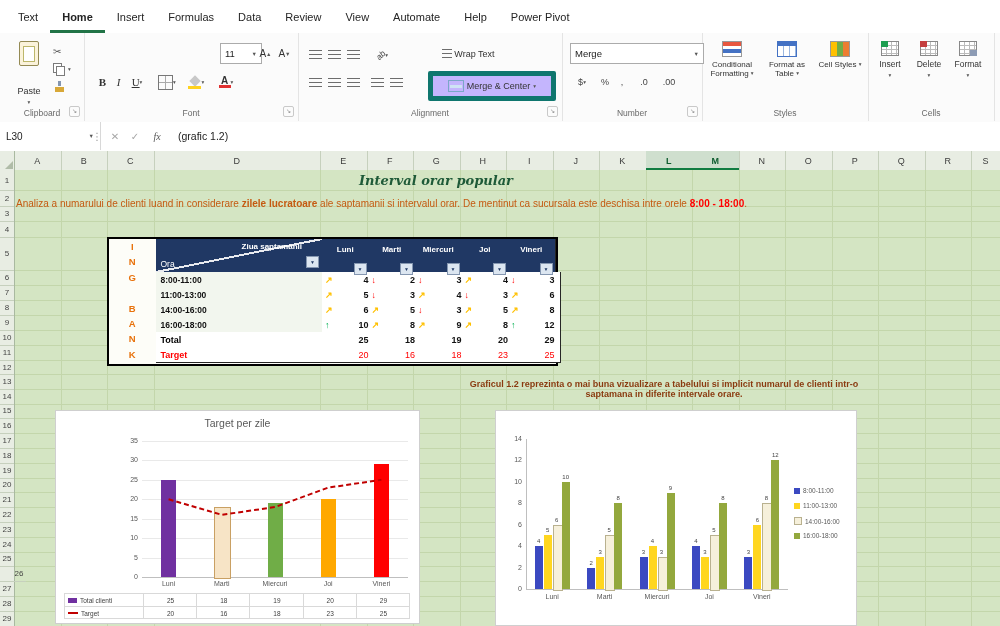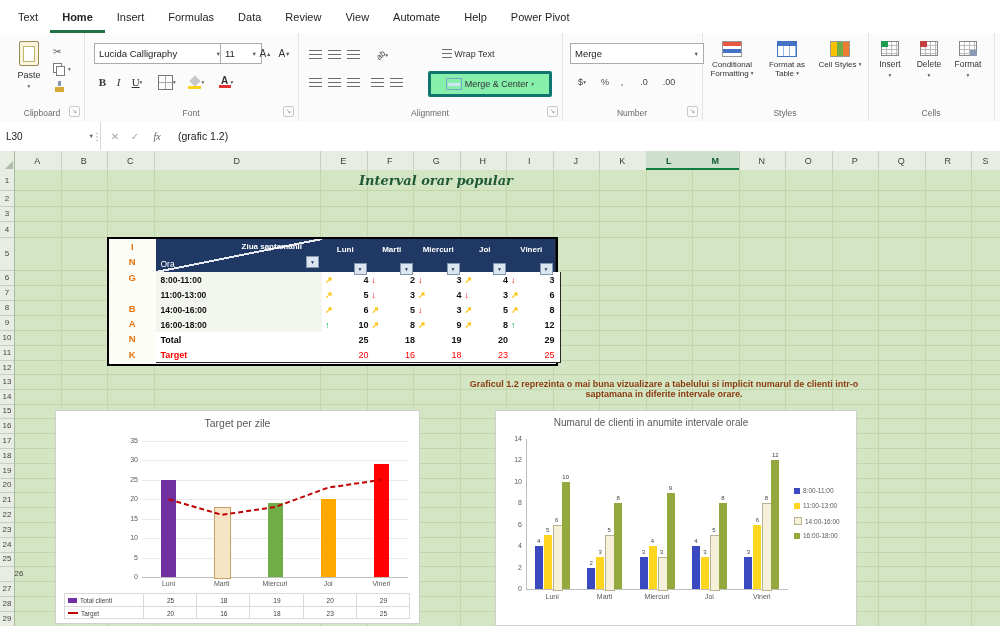--- a/index.html
+++ b/index.html
@@ -13,21 +13,21 @@
 
   
   #ribbon{position:absolute;left:0;top:33px;width:1000px;height:89px;background:#fbfbfb;border-bottom:1px solid #d0cece}
   .rgroup{position:absolute;top:0;height:88px;border-right:1px solid #e4e4e4}
   .glabel{position:absolute;bottom:3px;left:0;width:100%;text-align:center;font-size:8.5px;color:#696969;white-space:nowrap}
   .launcher{position:absolute;bottom:4px;right:4px;font-size:6px;color:#777;border:1px solid #c9c9c9;width:9px;height:9px;line-height:8px;text-align:center;border-radius:2px}
   .caret{font-size:5.5px;color:#555;vertical-align:middle}
   .combo{position:absolute;background:#fff;border:1px solid #ababab;font-size:9.5px;color:#222;display:flex;align-items:center;padding:0 4px;white-space:nowrap;overflow:hidden}
   .combo .caret{margin-left:auto}
   .sbtn{position:absolute;display:flex;align-items:center;justify-content:center;color:#333;font-size:10px;border:1px solid transparent;border-radius:2px}
-  .pastebtn{position:absolute;left:9px;top:8px;width:40px;height:66px;display:flex;flex-direction:column;align-items:center;justify-content:flex-start;gap:4px}
+  .pastebtn{position:absolute;left:9px;top:8px;width:40px;height:66px;display:flex;flex-direction:column;align-items:center;justify-content:flex-start;gap:20px}
   .clipicon{width:18px;height:23px;border:1px solid #948a54;background:#fbf3db;border-radius:2px;position:relative}
   .clippage{position:absolute;left:3px;top:4px;width:10px;height:14px;background:#fff;border:1px solid #bdb76b}
   .pastelbl{font-size:9px;color:#333;text-align:center}
   .minibtn{position:absolute;width:26px;height:16px;display:flex;align-items:center;justify-content:flex-start;gap:2px;padding-left:3px}
   .cuticon{font-size:10px;color:#555;font-family:"DejaVu Sans",sans-serif}
   .copyicon{position:relative;width:13px;height:13px;display:inline-block}
   .copyicon::before{content:"";position:absolute;left:0;top:0;width:7px;height:8px;border:1px solid #7b7b7b;background:#fff}
   .copyicon::after{content:"";position:absolute;left:3px;top:3px;width:7px;height:8px;border:1px solid #7b7b7b;background:#fff}
   .painticon{position:relative;width:13px;height:13px;display:inline-block}
   .painticon::before{content:"";position:absolute;left:5px;top:0;width:3px;height:5px;background:#8496b0}
@@ -38,21 +38,21 @@
   .bordericon{width:13px;height:13px;border:1px solid #777;background-image:linear-gradient(#aaa,#aaa),linear-gradient(#aaa,#aaa);background-size:1px 100%,100% 1px;background-position:center,center;background-repeat:no-repeat}
   .fillicon{position:relative;width:14px;height:13px}
   .fillicon::before{content:"";position:absolute;left:3px;top:1px;width:8px;height:8px;background:#c8c8c8;transform:rotate(45deg)}
   .fillicon::after{content:"";position:absolute;left:0;bottom:0;width:13px;height:3px;background:#ffd21e}
   .fcwrap{display:flex;flex-direction:column;align-items:center}
   .fcA{font-size:10px;font-weight:bold;color:#333;line-height:9px}
   .fcbar{display:block;width:12px;height:3px;background:#e03131}
   .alico{width:13px;height:10px;background:repeating-linear-gradient(to bottom,#6d6d6d 0 1.5px,transparent 1.5px 4px)}
   .orient{font-size:8.5px;color:#444;transform:rotate(-45deg);font-style:italic}
   .mergeico{width:14px;height:10px;border:1px solid #7ba7c7;background:linear-gradient(#cfe3f5,#cfe3f5) 50% 50%/12px 3px no-repeat}
-  .hl{background:#86efac;border:3px solid #0f766e}
+  .hl{background:#c4b5fd;border:5px solid #0f766e}
   .numico{font-size:9px;color:#444}
   .stybtn{position:absolute;top:8px;height:66px;display:flex;flex-direction:column;align-items:center;gap:3px;text-align:center}
   .stylbl{font-size:8px;color:#333;line-height:9px}
   .ico-cf{width:18px;height:14px;border:1px solid #999;background:linear-gradient(to bottom,#e8573f 0 25%,#fff 25% 50%,#4472c4 50% 75%,#fff 75%)}
   .ico-fat{width:18px;height:14px;border:1px solid #4472c4;background-image:linear-gradient(to bottom,#4472c4 0 30%,rgba(0,0,0,0) 30%),repeating-linear-gradient(to right,rgba(0,0,0,0) 0 5px,#9bb7e0 5px 6px);background-color:#fff}
   .ico-cs{width:18px;height:14px;border:1px solid #999;background:linear-gradient(to right,#ffc000 0 33%,#70ad47 33% 66%,#ed7d31 66%)}
   .cellbtn{position:absolute;top:8px;width:36px;height:66px;display:flex;flex-direction:column;align-items:center;gap:3px}
   .ico-grid{width:16px;height:13px;border:1px solid #888;background-image:repeating-linear-gradient(to right,rgba(0,0,0,0) 0 4px,#bbb 4px 5px),repeating-linear-gradient(to bottom,rgba(0,0,0,0) 0 3px,#bbb 3px 4px);position:relative;background-color:#fff}
   .ico-grid.ins::after{content:"";position:absolute;left:-1px;top:-1px;width:7px;height:6px;background:#1e9e50}
   .ico-grid.del::after{content:"";position:absolute;left:-1px;top:-1px;width:7px;height:6px;background:#c43e3e}
@@ -151,24 +151,20 @@
           <span class="caret">▾</span>
         </div>
       <div class="minibtn" style="left:50px;top:46px">
           <span class="painticon"></span>
         </div>
       <div class="glabel">Clipboard</div>
       <div class="launcher">↘</div>
     </div>
 
     <div class="rgroup" style="left:84px;width:214px">
-      <div class="combo" style="left:10px;top:10px;width:122px;height:19px">
-          <span>Lucida Calligraphy</span>
-          <span class="caret">▼</span>
-        </div>
       <div class="combo" style="left:136px;top:10px;width:32px;height:19px">
           <span>11</span>
           <span class="caret">▼</span>
         </div>
       <div class="sbtn" style="left:172px;top:10px;width:17px;height:19px">
           <span>A</span>
           <span class="caret">▲</span>
         </div>
       <div class="sbtn" style="left:191px;top:10px;width:17px;height:19px">
           <span>A</span>
@@ -368,20 +364,21 @@
         <div class="rownum" style="top: 337.2px; height: 14.8px;">22</div>
         <div class="rownum" style="top: 352px; height: 14.8px;">23</div>
         <div class="rownum" style="top: 366.8px; height: 14.8px;">24</div>
         <div class="rownum" style="top: 381.6px; height: 14.8px;">25</div>
         <div class="rownum" style="top: 396.4px; height: 14.8px; padding-left: 12px;">26</div>
         <div class="rownum" style="top: 411.2px; height: 14.8px;">27</div>
         <div class="rownum" style="top: 426px; height: 14.8px;">28</div>
         <div class="rownum" style="top: 440.8px; height: 14.8px;">29</div>
       </div>
     <div id="sheet-title">Interval orar popular</div>
+    <div id="descr"><span>Analiza a numarului de clienti luand in considerare </span><b>zilele lucratoare</b><span> ale saptamanii si intervalul orar. De mentinut ca sucursala este deschisa intre orele </span><span class="red">8:00 - 18:00</span><span>.</span></div>
     <div id="tbl">
         <div class="bankcol">
           <div class="bankletter bankletter0"></div>
           <div class="bankletter bankletter1"></div>
           <div class="bankletter bankletter2"></div>
           <div class="bankletter bankletter4"></div>
           <div class="bankletter bankletter5"></div>
           <div class="bankletter bankletter6"></div>
           <div class="bankletter bankletter7"></div>
           <div class="bankletter" style="position: absolute; left: 0px; width: 46.5px; top: 0px; height: 15.4px; text-align: center; color: rgb(232, 114, 12); font-weight: bold; font-size: 9.5px; line-height: 15.4px;">I</div>
@@ -501,21 +498,20 @@
             <span>Target</span>
           </div>
           <div class="dtcell" style="left: 78px; top: 12px; width: 53.2px; height: 12px; border-top: 1px solid rgb(217, 217, 217);">20</div>
           <div class="dtcell" style="left: 131.2px; top: 12px; width: 53.2px; height: 12px; border-top: 1px solid rgb(217, 217, 217);">16</div>
           <div class="dtcell" style="left: 184.4px; top: 12px; width: 53.2px; height: 12px; border-top: 1px solid rgb(217, 217, 217);">18</div>
           <div class="dtcell" style="left: 237.6px; top: 12px; width: 53.2px; height: 12px; border-top: 1px solid rgb(217, 217, 217);">23</div>
           <div class="dtcell" style="left: 290.8px; top: 12px; width: 53.2px; height: 12px; border-top: 1px solid rgb(217, 217, 217);">25</div>
         </div>
       </div>
     <div class="panel" id="chart2" style="left:495px;top:240px;width:360px;height:214px">
-        <div class="ctitle" style="top: 6px; font-size: 10px; width: 310px;">Numarul de clienti in anumite intervale orale</div>
         <div class="ylab" style="left: 4px; width: 22px; top: 174px;">0</div>
         <div class="ylab" style="left: 4px; width: 22px; top: 152.571px;">2</div>
         <div class="ylab" style="left: 4px; width: 22px; top: 131.143px;">4</div>
         <div class="ylab" style="left: 4px; width: 22px; top: 109.714px;">6</div>
         <div class="ylab" style="left: 4px; width: 22px; top: 88.2857px;">8</div>
         <div class="ylab" style="left: 4px; width: 22px; top: 66.8571px;">10</div>
         <div class="ylab" style="left: 4px; width: 22px; top: 45.4286px;">12</div>
         <div class="ylab" style="left: 4px; width: 22px; top: 24px;">14</div>
         <div class="caxis" style="left: 30px; top: 178px; width: 262px; height: 1px;"></div>
         <div class="caxis" style="left: 30px; top: 28px; width: 1px; height: 150px;"></div>

